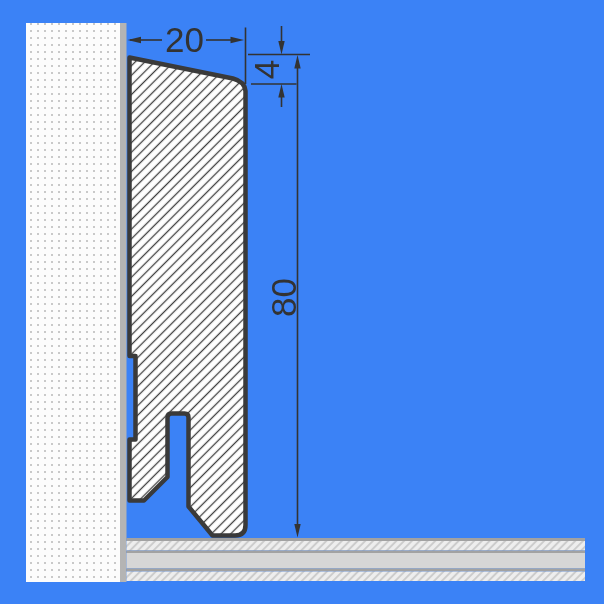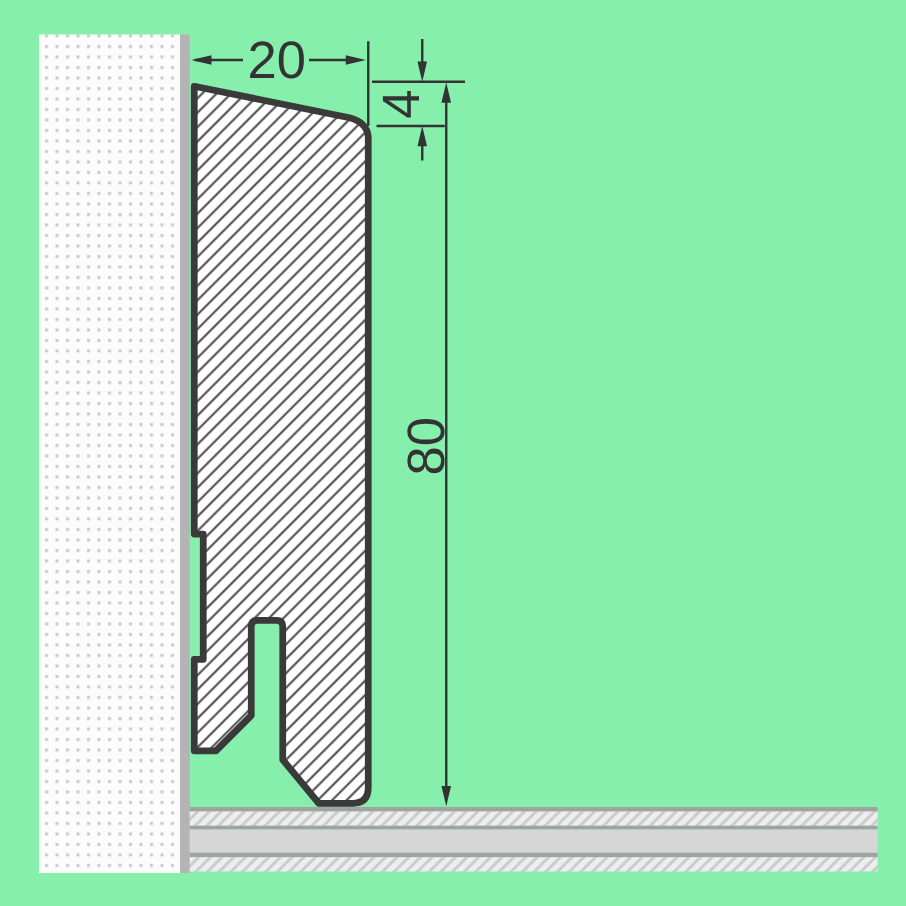--- a/index.html
+++ b/index.html
@@ -8,21 +8,21 @@
     background: #ffffff;
     width: 604px;
     height: 604px;
     overflow: hidden;
     font-family: "Liberation Sans", sans-serif;
   }
   #stage {
     position: relative;
     width: 604px;
     height: 604px;
-    background: #86efac;
+    background: #3b82f6;
   }
   svg { display: block; }
   text {
     font-family: "Liberation Sans", sans-serif;
     font-size: 35px;
     fill: #333333;
   }
 </style>
 </head>
 <body>

